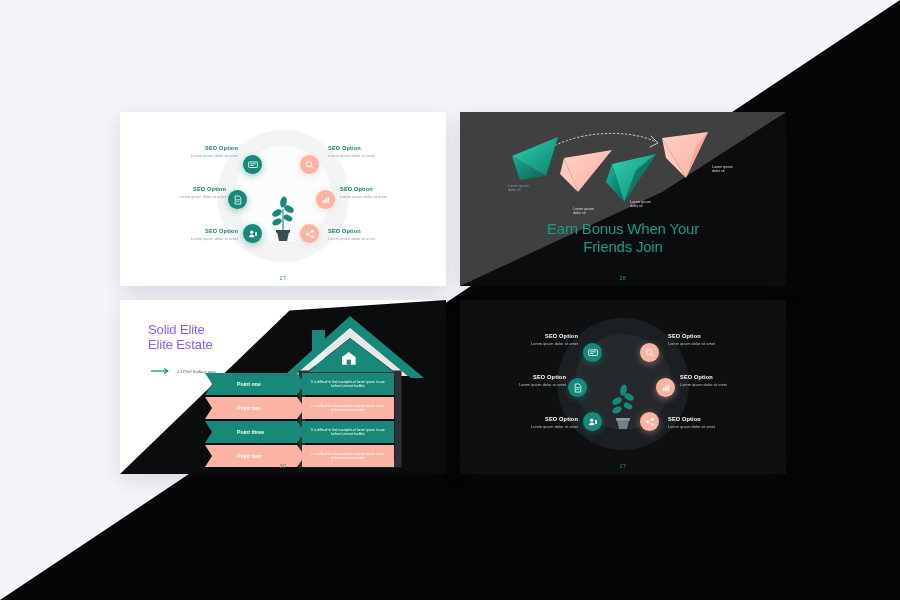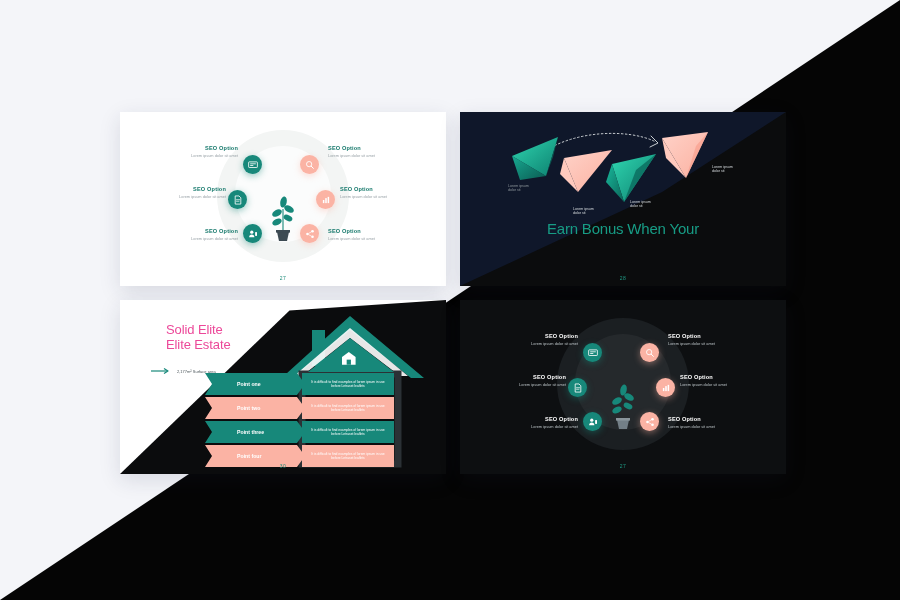--- a/index.html
+++ b/index.html
@@ -94,21 +94,21 @@
   .lbl.l { text-align:left; }
 
   .L1 { left:22px;  top:33px; }
   .L2 { left:10px;  top:74px; }
   .L3 { left:22px;  top:116px; }
   .R1 { left:208px; top:33px; }
   .R2 { left:220px; top:74px; }
   .R3 { left:208px; top:116px; }
 
   
-  .s2 { position:absolute; inset:0; background:#0f172a;padding-left:8px; }
+  .s2 { position:absolute; inset:0; background:#404040;padding-left:8px; }
   .s2-dark {
     position:absolute; inset:0; background:#0b0c0d;
     clip-path:polygon(100% 0, 100% 100%, 0 100%, 62% 46%);
   }
   .s2 svg.art { position:absolute; inset:0; width:100%; height:100%; }
   .s2-title {
     position:absolute; left:0; right:0; top:108px;
     text-align:center;
     font-size:15px; line-height:1.22;
     color:#179c85; letter-spacing:-.2px;
@@ -117,22 +117,22 @@
   .tri-lbl.on-light { color:#8d969b; }
   .tri-lbl.on-dark  { color:#d7dcdf; }
 
   
   .s3 { position:absolute; inset:0; background:#fff; }
   .s3-dark {
     position:absolute; inset:0; background:#0b0c0d;
     clip-path:polygon(100% 0, 100% 100%, 0 100%, 52% 6%);
   }
   .s3-title {
-    position:absolute; left:46px; top:22px;
-    font-size:13px; line-height:1.18; color:#ec4899;
+    position:absolute; left:28px; top:22px;
+    font-size:13px; line-height:1.18; color:#8b5cf6;
     letter-spacing:-.1px;
   }
   .s3-sub {
     position:absolute; left:31px; top:68px;
     display:flex; align-items:center; gap:6px;
     font-size:4px; color:#4a5559;
   }
   .arrow-line { width:20px; height:6px; }
 
   .house { position:absolute; left:158px; top:8px; width:150px; height:160px; }
@@ -308,20 +308,21 @@
         <div>Lorem ipsum</div>
         <div>dolor sit</div>
       </div>
       <div class="tri-lbl on-dark" style="left:252px; top:53px;">
         <div>Lorem ipsum</div>
         <div>dolor sit</div>
       </div>
 
       <div class="s2-title">
         <div>Earn Bonus When Your</div>
+        <div>Friends Join</div>
       </div>
     </div>
     <div class="page-num" style="color:#1f9c86;">28</div>
   </div>
 
   <div class="slide light">
     <div class="s3">
       <div class="s3-dark"></div>
 
       <div class="s3-title">

